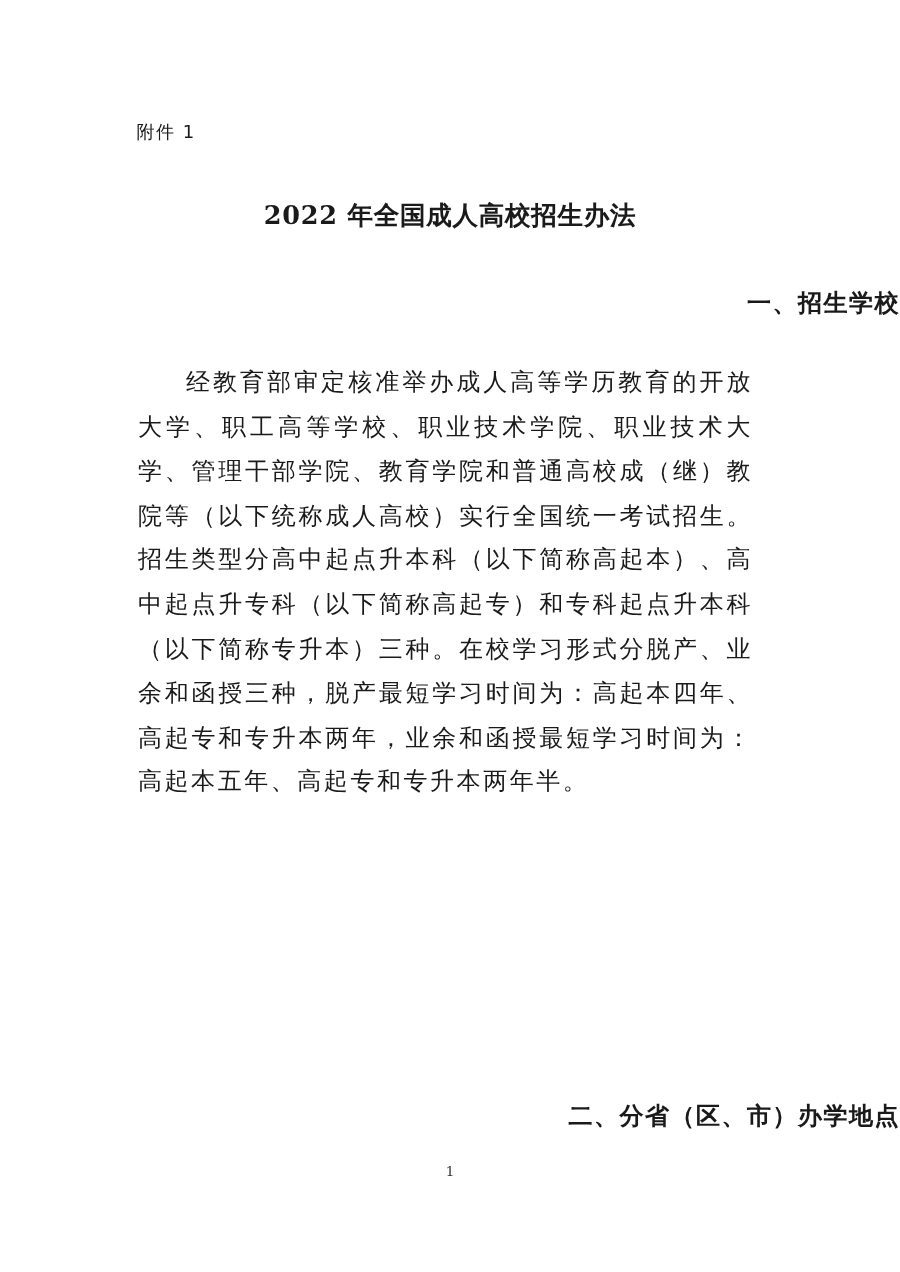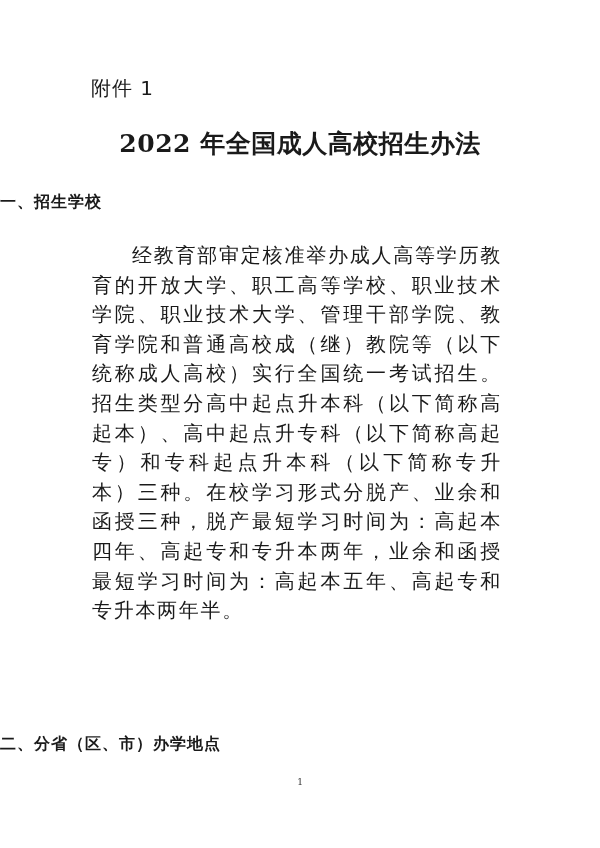--- a/index.html
+++ b/index.html
@@ -19,56 +19,56 @@
       position: absolute;
       left: 0; top: 0;
       width: 600px; height: 848px;
       background: #ffffff;
     }
     .attachment {
       position: absolute;
       left: 91px;
       top: 78px;
       font-family: "DejaVu Sans", "Liberation Sans", sans-serif;
-      font-size: 20px;
+      font-size: 12px;
       letter-spacing: 1px;
       line-height: 20px;
     }
     .doc-title {
       position: absolute;
       left: 0;
       width: 600px;
       top: 130px;
       text-align: center;
       font-family: "DejaVu Serif", "Liberation Serif", serif;
       font-weight: bold;
-      font-size: 25px;
+      font-size: 17px;
       line-height: 28px;
       letter-spacing: 0.5px;
     }
     .section-heading {
       position: absolute;
       left: 0;
       width: 600px;
-      text-align: left;
+      text-align: right;
       font-family: "DejaVu Sans", "Liberation Sans", sans-serif;
       font-weight: bold;
       font-size: 16px;
       line-height: 22px;
       letter-spacing: 1px;
     }
     .sec1 { top: 191px; }
     .sec2 { top: 733px; }
     .paragraph {
       position: absolute;
       left: 92px;
       width: 410px;
       margin: 0;
       font-family: Liberation Sans, sans-serif;
-      font-size: 20px;
+      font-size: 16px;
       line-height: 29.6px;
       text-align: justify;
       text-indent: 2em;
       letter-spacing: 1.7px;
       word-break: break-all;
     }
     .p1 { top: 241px; }
     .p2 { top: 515px; }
     .page-number {
       position: absolute;

